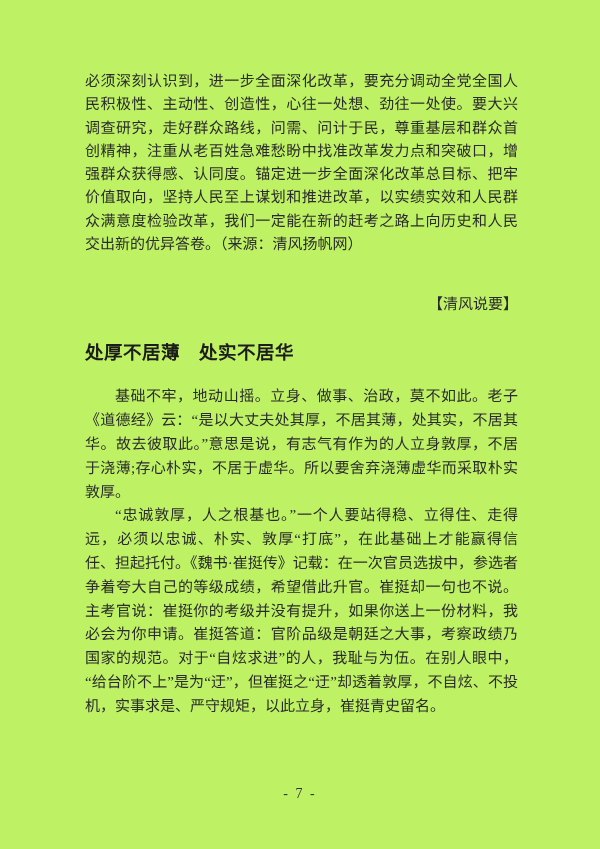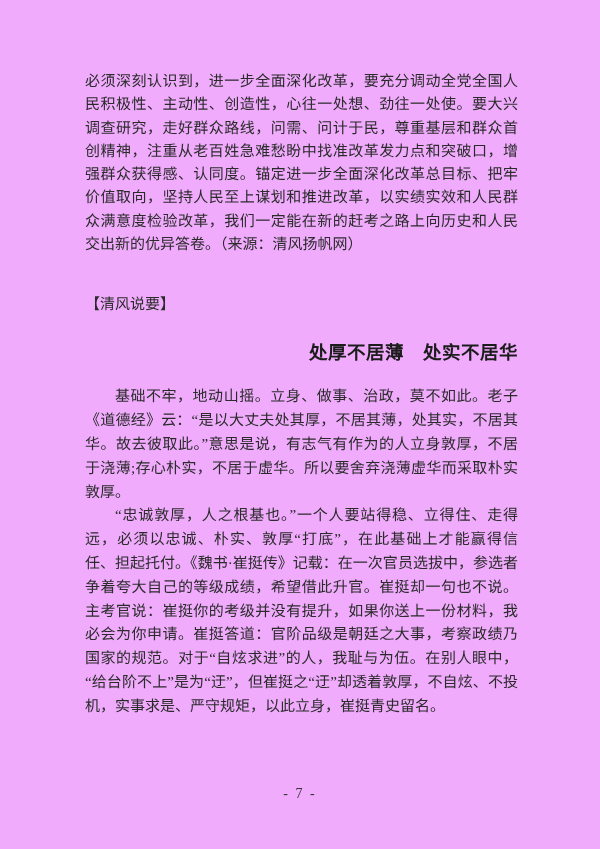--- a/index.html
+++ b/index.html
@@ -4,49 +4,49 @@
 <style>
   html, body {
     margin: 0;
     padding: 0;
     background: #ffffff;
   }
   .page {
     position: relative;
     width: 600px;
     height: 849px;
-    background: #f0abfc;
+    background: #bef264;
     overflow: hidden;
     font-family: "Liberation Serif", "DejaVu Serif", serif;
   }
   .content {
     position: absolute;
     left: 85px;
     top: 70px;
     width: 433px;
     color: #2b2b2b;
     font-size: 15px;
     text-align: justify;
     text-justify: inter-ideograph;
   }
   .para-cont {
     margin: 0;
     line-height: 23.3px;
   }
   .section-label {
     margin-top: 37px;
     line-height: 23px;
-    text-align: left;
+    text-align: right;
     color: #2b2b2b;
   }
   .article-title {
     margin: 24px 0 0 0;
     font-size: 18.5px;
     font-weight: bold;
-    text-align: right;
+    text-align: left;
     color: #1c1c1c;
     line-height: 26px;
     letter-spacing: 0.5px;
   }
   .para-body {
     margin: 0;
     line-height: 23.8px;
     text-indent: 2em;
     font-family: Liberation Serif, serif;
   }

